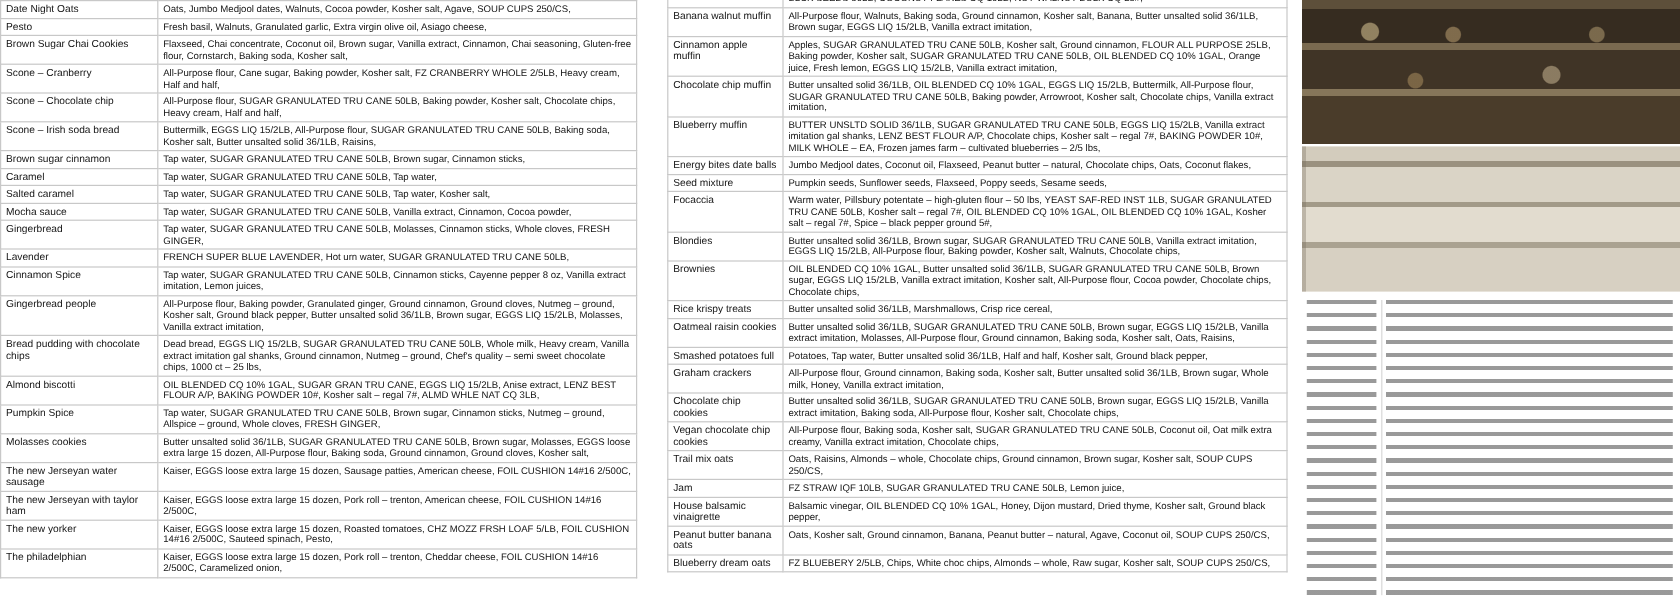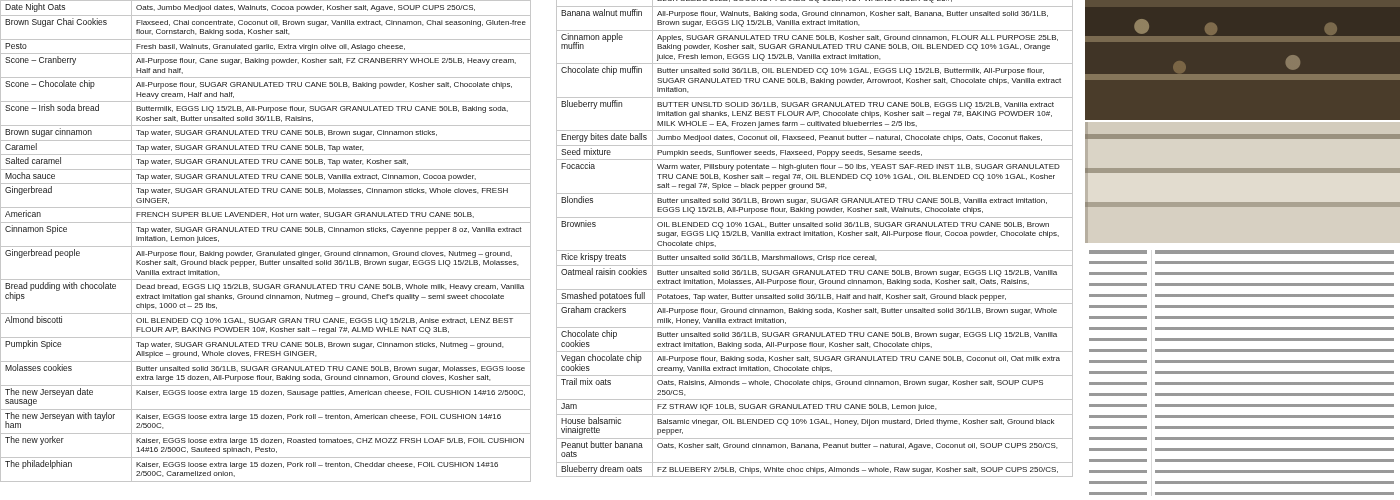--- a/index.html
+++ b/index.html
@@ -53,28 +53,28 @@
 
   <div class="table-wrap left">
     <table>
       <tbody>
 
       <tr>
           <td class="label">Date Night Oats</td>
           <td class="content">Oats, Jumbo Medjool dates, Walnuts, Cocoa powder, Kosher salt, Agave, SOUP CUPS 250/CS,</td>
         </tr>
           <tr>
+          <td class="label">Pesto</td>
+          <td class="content">Fresh basil, Walnuts, Granulated garlic, Extra virgin olive oil, Asiago cheese,</td>
+        </tr>
+          <tr>
           <td class="label">Brown Sugar Chai Cookies</td>
           <td class="content">Flaxseed, Chai concentrate, Coconut oil, Brown sugar, Vanilla extract, Cinnamon, Chai seasoning, Gluten-free flour, Cornstarch, Baking soda, Kosher salt,</td>
         </tr>
           <tr>
-          <td class="label">Pesto</td>
-          <td class="content">Fresh basil, Walnuts, Granulated garlic, Extra virgin olive oil, Asiago cheese,</td>
-        </tr>
-          <tr>
           <td class="label">Scone – Cranberry</td>
           <td class="content">All-Purpose flour, Cane sugar, Baking powder, Kosher salt, FZ CRANBERRY WHOLE 2/5LB, Heavy cream, Half and half,</td>
         </tr>
           <tr>
           <td class="label">Scone – Chocolate chip</td>
           <td class="content">All-Purpose flour, SUGAR GRANULATED TRU CANE 50LB, Baking powder, Kosher salt, Chocolate chips, Heavy cream, Half and half,</td>
         </tr>
           <tr>
           <td class="label">Scone – Irish soda bread</td>
           <td class="content">Buttermilk, EGGS LIQ 15/2LB, All-Purpose flour, SUGAR GRANULATED TRU CANE 50LB, Baking soda, Kosher salt, Butter unsalted solid 36/1LB, Raisins,</td>
@@ -93,21 +93,21 @@
         </tr>
           <tr>
           <td class="label">Mocha sauce</td>
           <td class="content">Tap water, SUGAR GRANULATED TRU CANE 50LB, Vanilla extract, Cinnamon, Cocoa powder,</td>
         </tr>
           <tr>
           <td class="label">Gingerbread</td>
           <td class="content">Tap water, SUGAR GRANULATED TRU CANE 50LB, Molasses, Cinnamon sticks, Whole cloves, FRESH GINGER,</td>
         </tr>
           <tr>
-          <td class="label">American</td>
+          <td class="label">Lavender</td>
           <td class="content">FRENCH SUPER BLUE LAVENDER, Hot urn water, SUGAR GRANULATED TRU CANE 50LB,</td>
         </tr>
           <tr>
           <td class="label">Cinnamon Spice</td>
           <td class="content">Tap water, SUGAR GRANULATED TRU CANE 50LB, Cinnamon sticks, Cayenne pepper 8 oz, Vanilla extract imitation, Lemon juices,</td>
         </tr>
           <tr>
           <td class="label">Gingerbread people</td>
           <td class="content">All-Purpose flour, Baking powder, Granulated ginger, Ground cinnamon, Ground cloves, Nutmeg – ground, Kosher salt, Ground black pepper, Butter unsalted solid 36/1LB, Brown sugar, EGGS LIQ 15/2LB, Molasses, Vanilla extract imitation,</td>
         </tr>
@@ -121,21 +121,21 @@
         </tr>
           <tr>
           <td class="label">Pumpkin Spice</td>
           <td class="content">Tap water, SUGAR GRANULATED TRU CANE 50LB, Brown sugar, Cinnamon sticks, Nutmeg – ground, Allspice – ground, Whole cloves, FRESH GINGER,</td>
         </tr>
           <tr>
           <td class="label">Molasses cookies</td>
           <td class="content">Butter unsalted solid 36/1LB, SUGAR GRANULATED TRU CANE 50LB, Brown sugar, Molasses, EGGS loose extra large 15 dozen, All-Purpose flour, Baking soda, Ground cinnamon, Ground cloves, Kosher salt,</td>
         </tr>
           <tr>
-          <td class="label">The new Jerseyan date sausage</td>
+          <td class="label">The new Jerseyan water sausage</td>
           <td class="content">Kaiser, EGGS loose extra large 15 dozen, Sausage patties, American cheese, FOIL CUSHION 14#16 2/500C,</td>
         </tr>
           <tr>
           <td class="label">The new Jerseyan with taylor ham</td>
           <td class="content">Kaiser, EGGS loose extra large 15 dozen, Pork roll – trenton, American cheese, FOIL CUSHION 14#16 2/500C,</td>
         </tr>
           <tr>
           <td class="label">The new yorker</td>
           <td class="content">Kaiser, EGGS loose extra large 15 dozen, Roasted tomatoes, CHZ MOZZ FRSH LOAF 5/LB, FOIL CUSHION 14#16 2/500C, Sauteed spinach, Pesto,</td>
         </tr>

